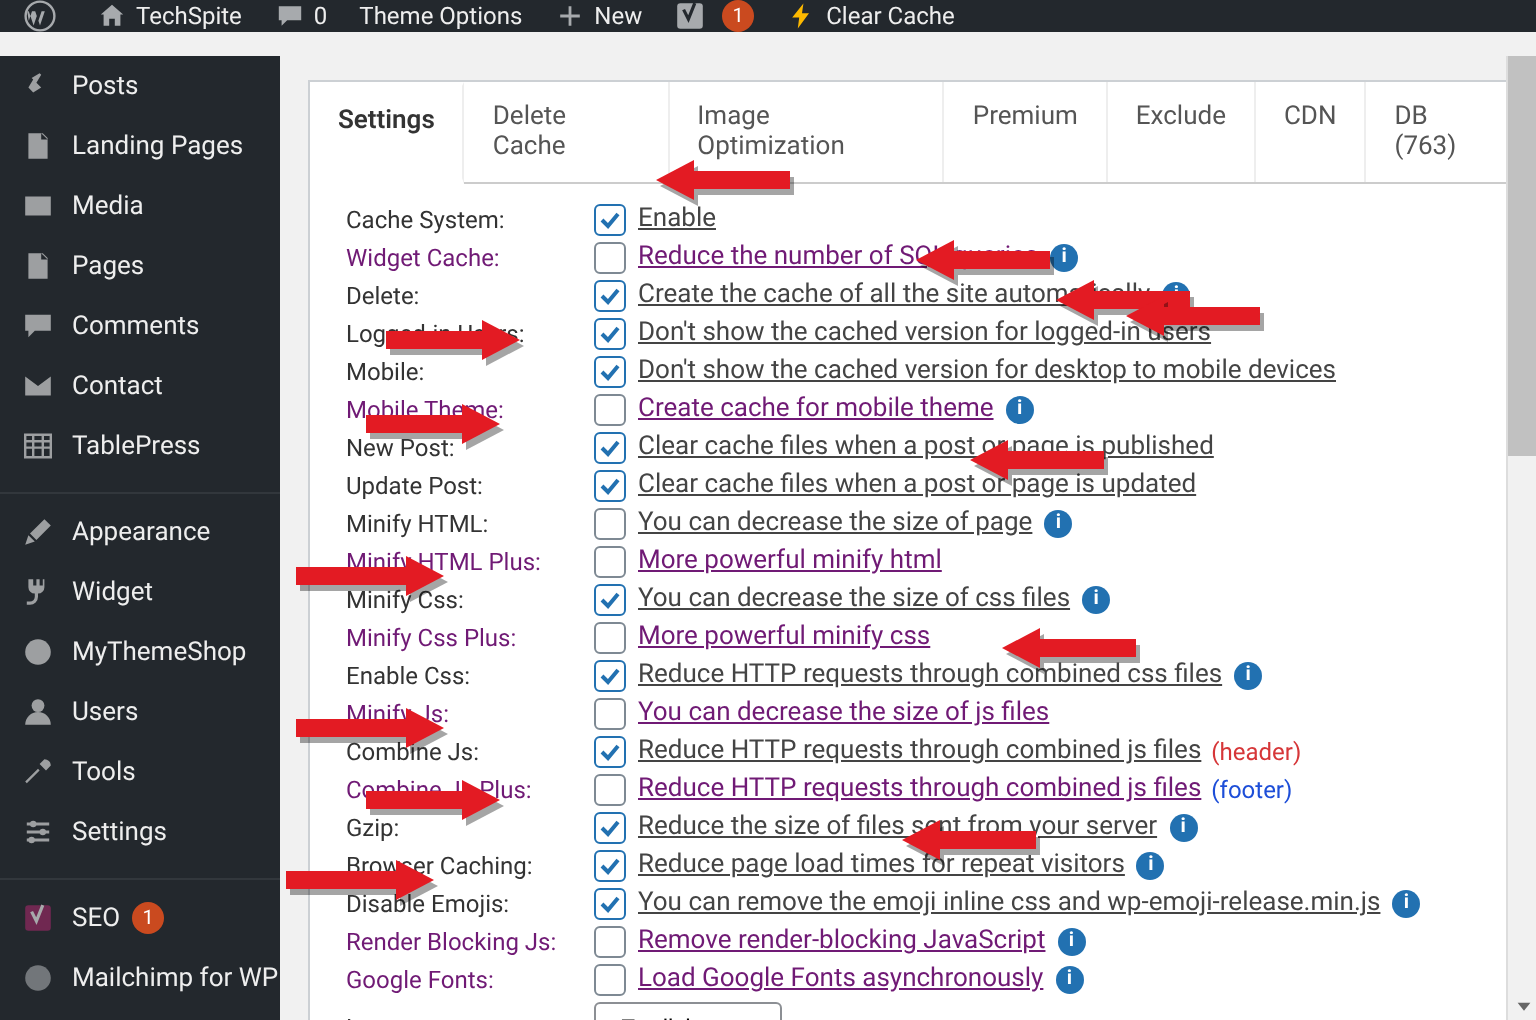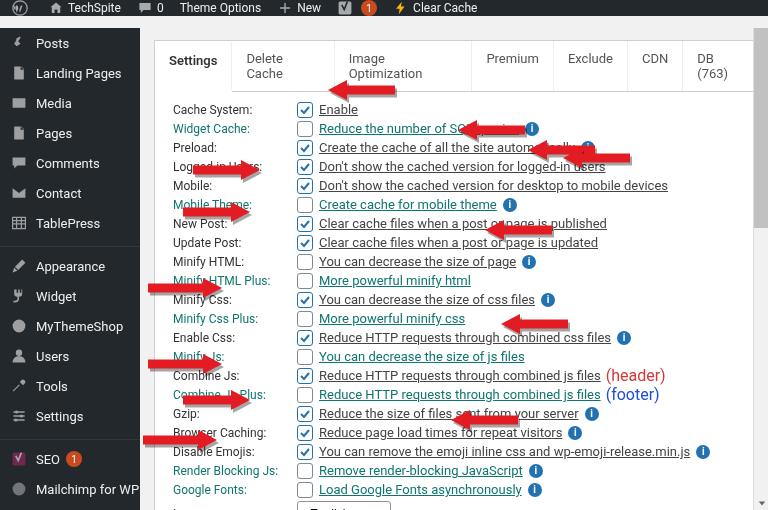--- a/index.html
+++ b/index.html
@@ -21,28 +21,28 @@
   
   .main { position: absolute; top: 28px; left: 140px; right: 0; bottom: 0; background: #f1f1f1; overflow: hidden; }
   .panel { background: #fff; border: 1px solid #ccd0d4; margin: 12px 6px 0 14px; }
   .tabs { display: flex; border-bottom: 1px solid #ccc; }
   .tab { padding: 10px 14px; font-size: 13px; color: #555; border-right: 1px solid #eee; cursor: pointer; }
   .tab.active { border-bottom: 3px solid #fff; margin-bottom: -1px; font-weight: 600; color: #333; border-top: 2px solid #fff; }
 
   .form { padding: 8px 18px 0 18px; }
   .row { display: flex; align-items: center; height: 19px; margin: 0; }
   .row .lbl { width: 122px; text-align: left; padding-right: 6px; font-size: 12px; color: #333; }
-  .row.muted .lbl, .row.muted .txt { color: #0f766e; }
+  .row.muted .lbl, .row.muted .txt { color: #701a75; }
   .row .cb { width: 16px; height: 16px; border: 1px solid #7e8993; border-radius: 3px; background: #fff; display: inline-flex; align-items: center; justify-content: center; margin: 0 6px 0 2px; flex-shrink: 0; }
   .row .cb.checked { background: #fff; border-color: #2271b1; }
   .row .cb.checked svg { display: block; }
   .row .cb svg { display: none; }
   .row .txt { font-size: 13px; color: #444; text-decoration: underline; }
   .row .info { width: 14px; height: 14px; background: #2271b1; color: #fff; border-radius: 50%; font-size: 10px; display: inline-flex; align-items: center; justify-content: center; margin-left: 6px; font-weight: bold; }
-  .row .extra { margin-left: 5px; font-size: 16px; }
+  .row .extra { margin-left: 5px; font-size: 12px; }
   .row .extra.header { color: #d63638; }
   .row .extra.footer { color: #1d4ed8; }
 
   select.langsel { margin-left: 2px; height: 26px; border: 1px solid #8c8f94; border-radius: 3px; padding: 0 24px 0 8px; background: #fff; font-size: 12px; }
 
   
   .arrow { position: absolute; pointer-events: none; }
 
   
   .scroll { position: absolute; right: 0; top: 28px; bottom: 0; width: 15px; background: #f1f1f1; border-left: 1px solid #ddd; }
@@ -262,21 +262,21 @@
           </span>
           <span class="txt">Enable</span>
         </div>
         <div class="row muted">
           <span class="lbl">Widget Cache:</span>
           <span class="cb"></span>
           <span class="txt">Reduce the number of SQL queries</span>
           <span class="info">i</span>
         </div>
         <div class="row">
-          <span class="lbl">Preload:</span>
+          <span class="lbl">Delete:</span>
           <span class="cb checked">
             <svg width="12" height="12" viewBox="0 0 12 12">
               <path d="M2 6l3 3 5-6" stroke="#2271b1" stroke-width="2" fill="none"></path>
             </svg>
           </span>
           <span class="txt">Create the cache of all the site automatically</span>
           <span class="info">i</span>
         </div>
         <div class="row">
           <span class="lbl">Logged-in Users:</span>

